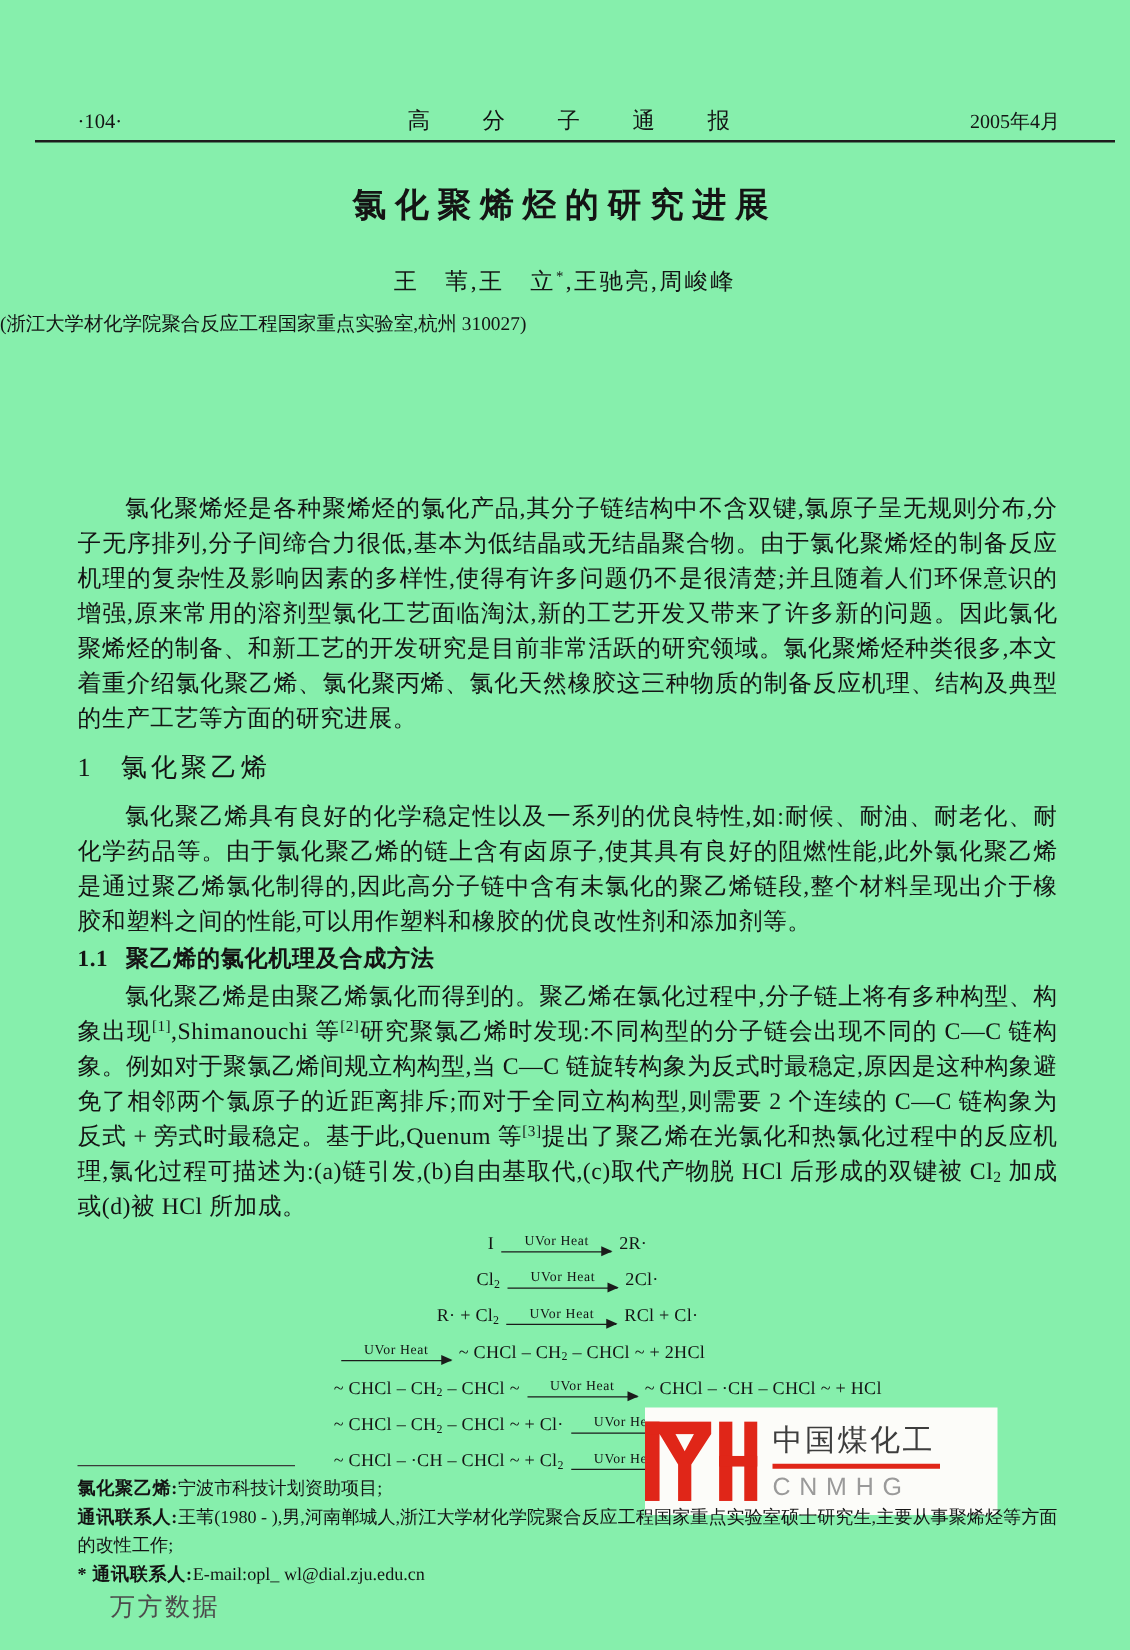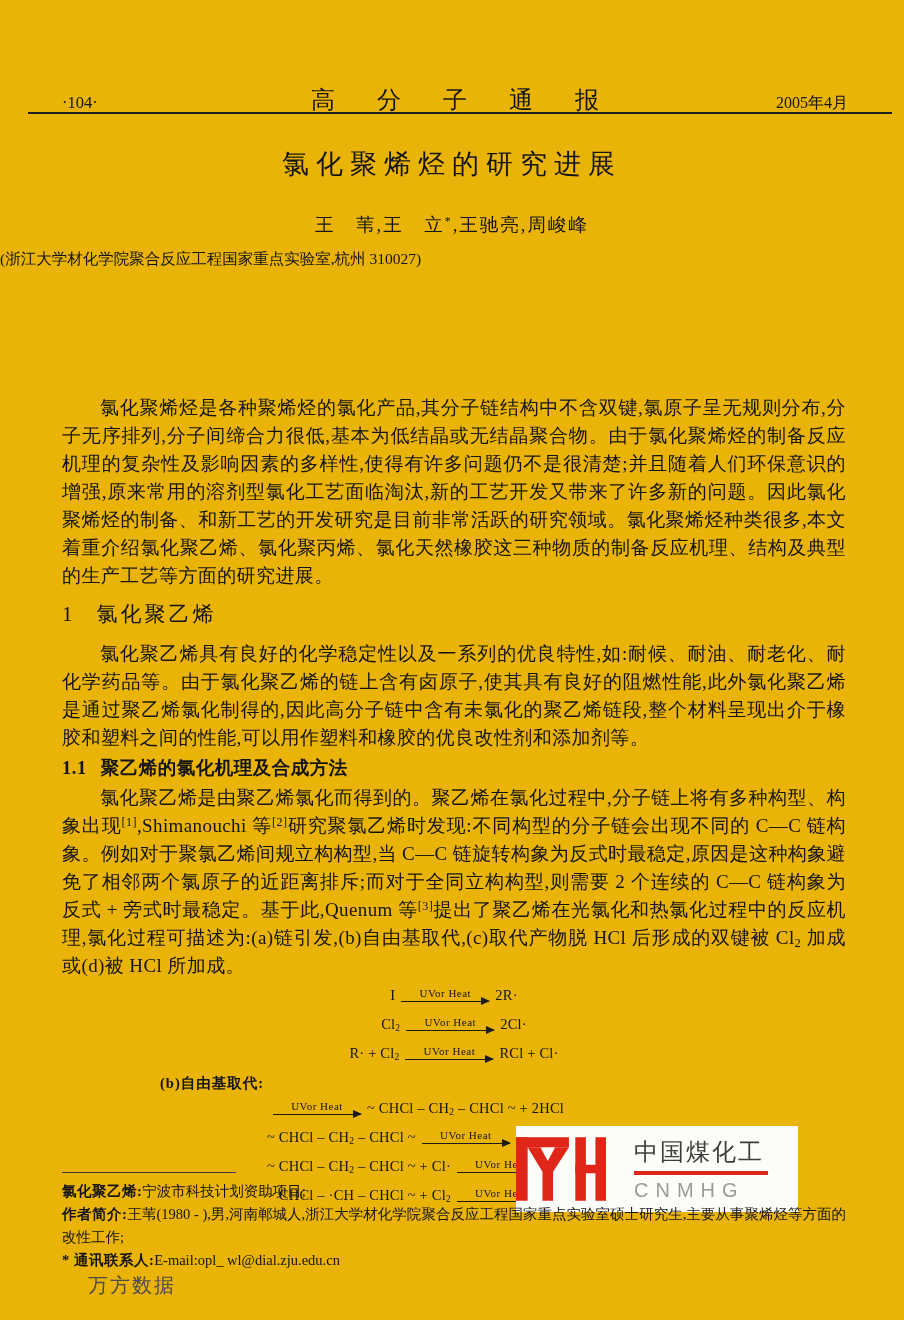--- a/index.html
+++ b/index.html
@@ -1,29 +1,29 @@
 <!DOCTYPE html>
 <html><head>
 <meta charset="utf-8">
 <style>
   html,body{margin:0;padding:0;background:#e8e8e6;}
   .page{
     position:relative;width:904px;height:1320px;margin:0 auto;
-    background:#eab308;color:#141414;overflow:hidden;
+    background:#86efac;color:#141414;overflow:hidden;
     font-family:"Liberation Serif","DejaVu Serif",serif;
   }
   
   .header{position:absolute;top:84px;left:62px;right:56px;display:flex;align-items:baseline;font-size:16.5px;}
   .header .pageno{width:120px;}
-  .header .journal{flex:1;text-align:center;font-size:24px;letter-spacing:42px;margin-right:-42px;}
+  .header .journal{flex:1;text-align:center;font-size:18px;letter-spacing:42px;margin-right:-42px;}
   .header .date{width:120px;text-align:right;font-size:16px;}
   .header-rule{position:absolute;top:112px;left:28px;right:12px;height:2.2px;background:#1d1d1d;}
   
   .title{position:absolute;top:146px;left:0;width:100%;margin:0;text-align:center;
-    font-size:27px;font-weight:normal;letter-spacing:7px;}
+    font-size:27px;font-weight:bold;letter-spacing:7px;}
   .authors{position:absolute;top:212px;left:0;width:100%;text-align:center;font-size:18.5px;letter-spacing:2px;}
   .affiliation{position:absolute;top:249px;left:0;width:100%;text-align:left;font-size:15.5px;}
   
   .abstract{position:absolute;top:300px;left:94px;width:738px;font-size:16px;line-height:27.5px;text-align:justify;}
   .abstract p{margin:0;text-indent:2em;}
   .abstract b{letter-spacing:1px;}
   
   .main{position:absolute;top:394px;left:62px;width:784px;font-size:19px;line-height:28px;text-align:justify;}
   .main p.body-p{margin:0;text-indent:2em;letter-spacing:0.4px;}
   h2.sec{margin:9px 0 11px 0;font-size:21px;font-weight:normal;line-height:30px;letter-spacing:3px;text-indent:0;}
@@ -39,21 +39,21 @@
   .scheme-b .eq{justify-content:flex-start;padding-left:205px;}
   .rxn{display:inline-flex;flex-direction:column;align-items:center;margin:0 6px;}
   .rxn .cond{font-size:11px;line-height:11px;letter-spacing:0.5px;}
   .rxn .shaft{position:relative;width:88px;height:0;border-top:1.4px solid #1b1b1b;margin-top:2px;}
   .rxn .shaft::after{content:"";position:absolute;right:-1px;top:-5px;width:0;height:0;
     border-left:9px solid #1b1b1b;border-top:4.3px solid transparent;border-bottom:4.3px solid transparent;}
   
   .watermark{position:absolute;left:516px;top:1126px;width:282px;height:86px;background:#fcfcf9;
     display:flex;align-items:center;z-index:3;}
   .wm-logo{width:90px;height:64px;flex:0 0 auto;}
-  .wm-text{margin-left:28px;}
+  .wm-text{margin-left:12px;}
   .wm-cn{font-size:24px;color:#3d3d3d;letter-spacing:2px;font-family:"Liberation Sans","DejaVu Sans",sans-serif;}
   .wm-underline{height:3.5px;margin-top:3px;width:134px;}
   .wm-en{margin-top:4px;font-size:20px;color:#9a9a9a;letter-spacing:7px;
     font-family:Liberation Sans, sans-serif;}
   
   .fn-rule{position:absolute;left:62px;top:1172px;width:174px;border-top:1.6px solid #3a3a3a;}
   .footnotes{position:absolute;left:62px;top:1180px;width:784px;font-size:14.5px;line-height:23px;text-align:justify;z-index:4;}
   .footnotes p{margin:0;}
   .footnotes b{letter-spacing:0.5px;}
   
@@ -109,21 +109,20 @@
         <span class="eq-part">R· + Cl<sub>2</sub></span>
         <span class="rxn">
             <span class="cond">UVor Heat</span>
             <span class="shaft"></span>
           </span>
         <span class="eq-part">RCl + Cl·</span>
       </div>
     </div>
 
     <div class="scheme-b">
-      <div class="scheme-label">(b)自由基取代:</div>
       <div class="eq">
         <span class="rxn">
             <span class="cond">UVor Heat</span>
             <span class="shaft"></span>
           </span>
         <span class="eq-part">~ CHCl – CH<sub>2</sub> – CHCl ~ + 2HCl</span>
       </div>
       <div class="eq">
         <span class="eq-part">~ CHCl – CH<sub>2</sub> – CHCl ~</span>
         <span class="rxn">
@@ -163,19 +162,19 @@
     <div class="wm-text">
       <div class="wm-cn">中国煤化工</div>
       <div class="wm-underline" style="background: rgb(224, 38, 24);"></div>
       <div class="wm-en">CNMHG</div>
     </div>
   </div>
 
   <div class="fn-rule"></div>
   <div class="footnotes">
     <p><b>氯化聚乙烯:</b><span>宁波市科技计划资助项目;</span></p>
-    <p><b>作者简介:</b><span>王苇(1980 - ),男,河南郸城人,浙江大学材化学院聚合反应工程国家重点实验室硕士研究生,主要从事聚烯烃等方面的改性工作;</span></p>
+    <p><b>通讯联系人:</b><span>王苇(1980 - ),男,河南郸城人,浙江大学材化学院聚合反应工程国家重点实验室硕士研究生,主要从事聚烯烃等方面的改性工作;</span></p>
     <p><b>* 通讯联系人:</b><span>E-mail:opl_ wl@dial.zju.edu.cn</span></p>
   </div>
 
   <div class="provider">万方数据</div>
 
 </div>
 
 </body></html>

